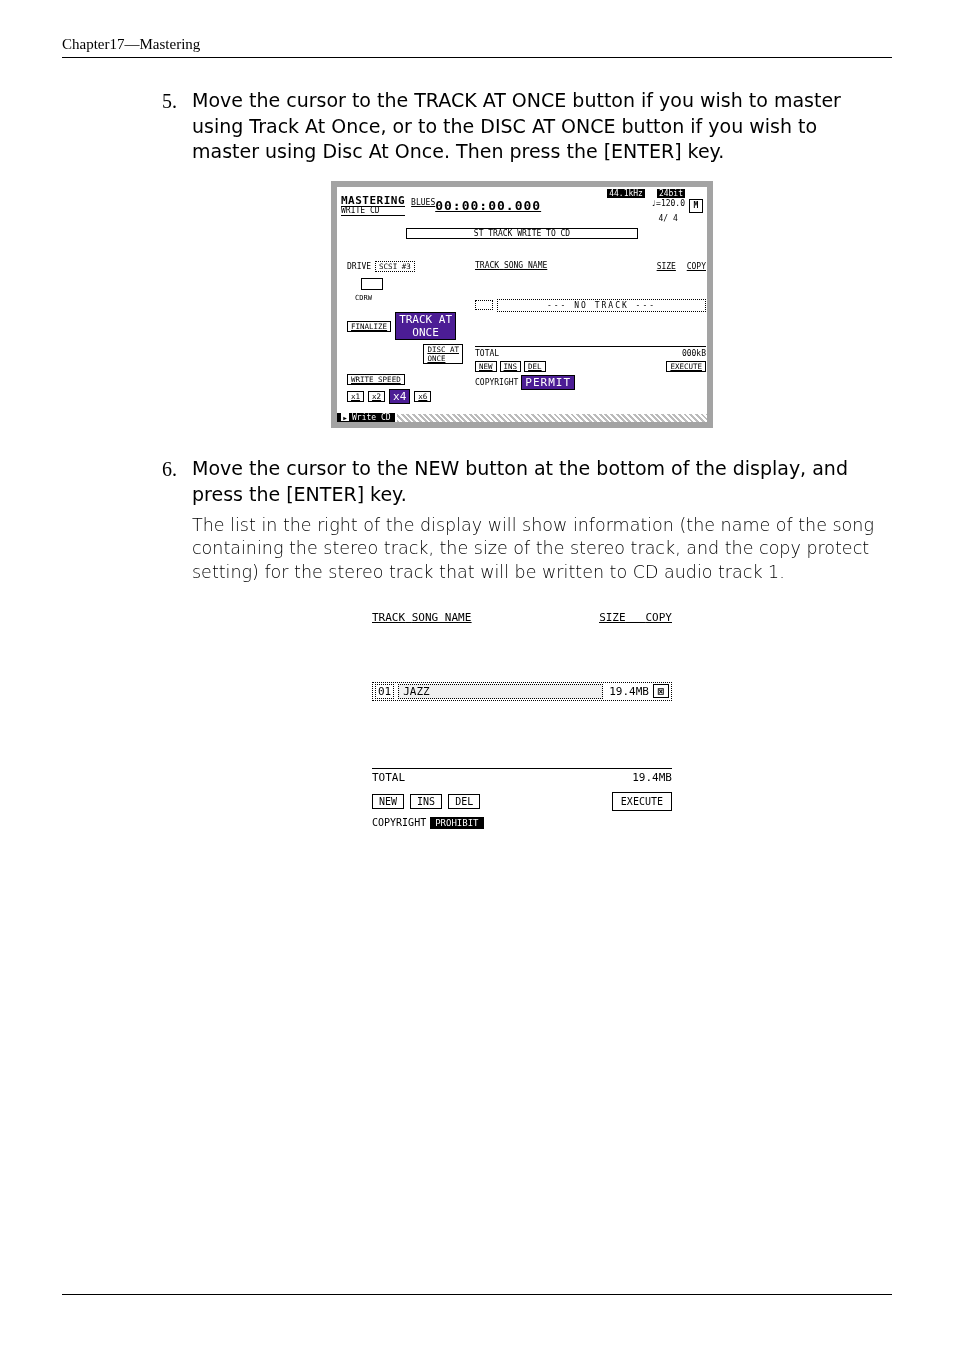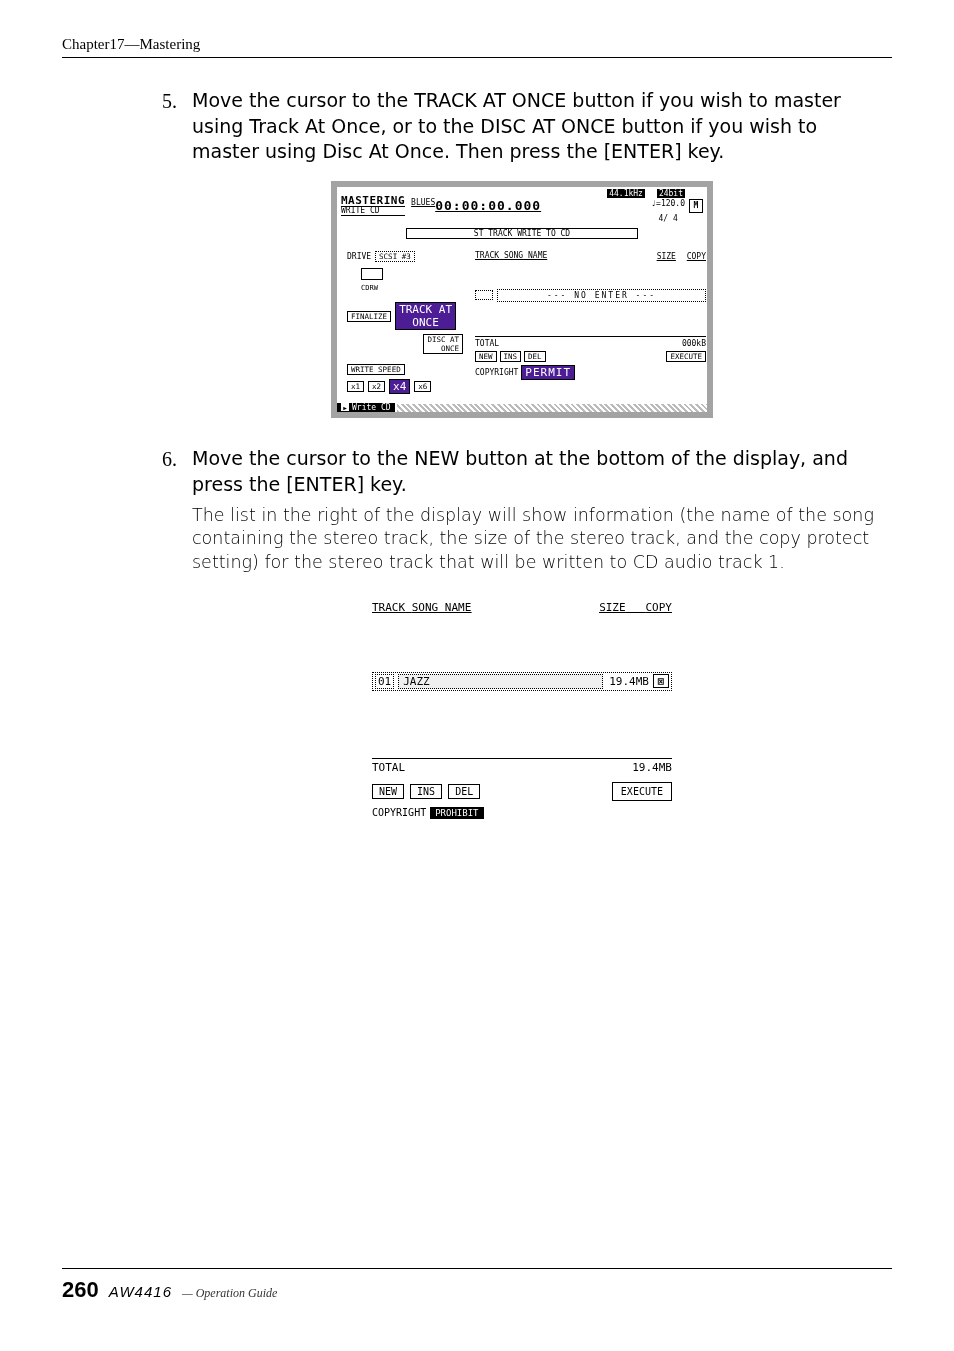--- a/index.html
+++ b/index.html
@@ -83,26 +83,26 @@
     font-size: 9px;
   }
   .lcd-title-left { font-weight: bold; font-size: 11px; letter-spacing: 0.5px; border-bottom:1px solid #000;}
   .lcd-subtitle { font-size: 8px; border-bottom:1px solid #000; }
   .lcd-songname { font-size:8px; text-decoration: underline; }
   .lcd-time { font-family: monospace; font-weight:bold; font-size:13px; letter-spacing:1px; text-decoration: underline;}
   .lcd-badge { background:#000; color:#fff; padding:0 2px; font-size:8px; }
   .lcd-tempo { font-size:8px; }
   .lcd-sig { font-size:8px; }
   .lcd-m-icon { border:1px solid #000; width:12px; height:12px; display:inline-flex; align-items:center; justify-content:center; font-size:8px; font-weight:bold;}
-  .lcd-header-line { border:1px solid #000; display:block; margin:3px auto 8px auto; width:60%; text-align:center; font-size:8px; padding:0 4px;}
+  .lcd-header-line { border:1px solid #000; display:block; margin:3px auto 18px auto; width:60%; text-align:center; font-size:8px; padding:0 4px;}
   .lcd-body { padding: 4px 1px 4px 10px; display:flex; gap:8px; }
   .lcd-left { width:120px; }
   .lcd-right { flex:1; }
   .lcd-row { display:flex; align-items:center; gap:4px; margin-bottom:4px; font-size:8px;}
-  .lcd-btn { border:1px solid #000; padding:0 3px; font-size:7.5px; display:inline-block; line-height:1.2;}
+  .lcd-btn { border:1px solid #000; padding:0 3px; font-size:7.5px; display:inline-block; line-height:1.2;text-decoration:underline;}
   .lcd-btn-sel { border:1px solid #000; background:#4c1d95; color:#fff; padding:0 3px; font-size:11px; display:inline-block; line-height:1.2;}
   .lcd-btn-dotted { border:1px dotted #000; padding:0 3px; font-size:7.5px; display:inline-block; line-height:1.2;}
   .lcd-drive-icon { border:1px solid #000; width:20px; height:10px; display:inline-block; margin-top:2px; position:relative;}
   .lcd-col-head { text-decoration: underline; font-size:8px;}
   .lcd-notrack { text-align:center; border:1px dotted #000; padding:1px 8px; font-size:8px; letter-spacing:2px;}
   .lcd-total-row { border-top:1px solid #000; display:flex; justify-content:space-between; padding-top:2px; font-size:8px;}
   .lcd-bottom-buttons { display:flex; gap:3px; align-items:center; margin:3px 0; font-size:8px;}
   .lcd-tab { background:#000; color:#fff; padding:0 4px; font-size:8px; display:inline-flex; align-items:center; gap:3px;}
   .lcd-tab-icon { background:#fff; color:#000; width:8px; height:8px; display:inline-flex; align-items:center; justify-content:center; font-size:6px;}
   .lcd-hatch { display:inline-block; width:100%; height:8px; background: repeating-linear-gradient(45deg,#bbb,#bbb 2px,#fff 2px,#fff 4px); vertical-align:middle;}
@@ -202,31 +202,31 @@
 
         <div class="lcd-body">
           <div class="lcd-left">
             <div class="lcd-row">
               <span>DRIVE</span>
               <span class="lcd-btn-dotted">SCSI #3</span>
             </div>
             <div class="lcd-row" style="margin-left:14px;">
               <span class="lcd-drive-icon"></span>
             </div>
-            <div class="lcd-row" style="margin-left:14px;">
+            <div class="lcd-row" style="margin-left:8px;">
               <span class="lcd-small">CDRW</span>
             </div>
             <div class="lcd-spacer"></div>
             <div class="lcd-row lcd-finalize-group">
               <span class="lcd-btn">FINALIZE</span>
               <span class="lcd-btn-sel" style="white-space:pre;text-align:center;">TRACK AT
 ONCE</span>
             </div>
             <div class="lcd-row" style="justify-content:flex-end;margin-right:4px;">
-              <span class="lcd-btn" style="white-space:pre;text-align:right;">DISC AT
+              <span class="lcd-btn" style="white-space:pre;text-align:left;">DISC AT
 ONCE</span>
             </div>
             <div class="lcd-spacer"></div>
             <div class="lcd-row">
               <span class="lcd-btn">WRITE SPEED</span>
             </div>
             <div class="lcd-row">
               <span class="lcd-btn">x1</span>
               <span class="lcd-btn">x2</span>
               <span class="lcd-btn-sel">x4</span>
@@ -238,21 +238,21 @@
             <div style="display:flex;justify-content:space-between;">
               <span class="lcd-col-head"><span>TRACK</span> <span>SONG NAME</span></span>
               <span>
                 <span class="lcd-col-head">SIZE</span>&nbsp;
                 <span class="lcd-col-head">COPY</span>
               </span>
             </div>
             <div style="height:28px;"></div>
             <div style="display:flex;gap:4px;align-items:center;">
               <span class="lcd-btn-dotted" style="width:10px;height:8px;">&nbsp;</span>
-              <span class="lcd-notrack" style="flex:1;">--- NO ENTER ---</span>
+              <span class="lcd-notrack" style="flex:1;">--- NO TRACK ---</span>
             </div>
             <div style="height:34px;"></div>
             <div class="lcd-total-row">
               <span>TOTAL</span>
               <span>000kB</span>
             </div>
             <div class="lcd-bottom-buttons">
               <span class="lcd-btn">NEW</span>
               <span class="lcd-btn">INS</span>
               <span class="lcd-btn">DEL</span>
@@ -315,20 +315,15 @@
           <span>COPYRIGHT</span>
           <span class="lcd2-btn-sel">PROHIBIT</span>
         </div>
       </div>
     </div>
 
   </div>
 
   <div class="footer">
     <hr class="footer-rule">
-    <div class="footer-line">
-      <span class="page-num">260</span>
-      <span class="model">AW4416</span>
-      <span class="guide">— Operation Guide</span>
-    </div>
   </div>
 
 </div>
 
 </body></html>

